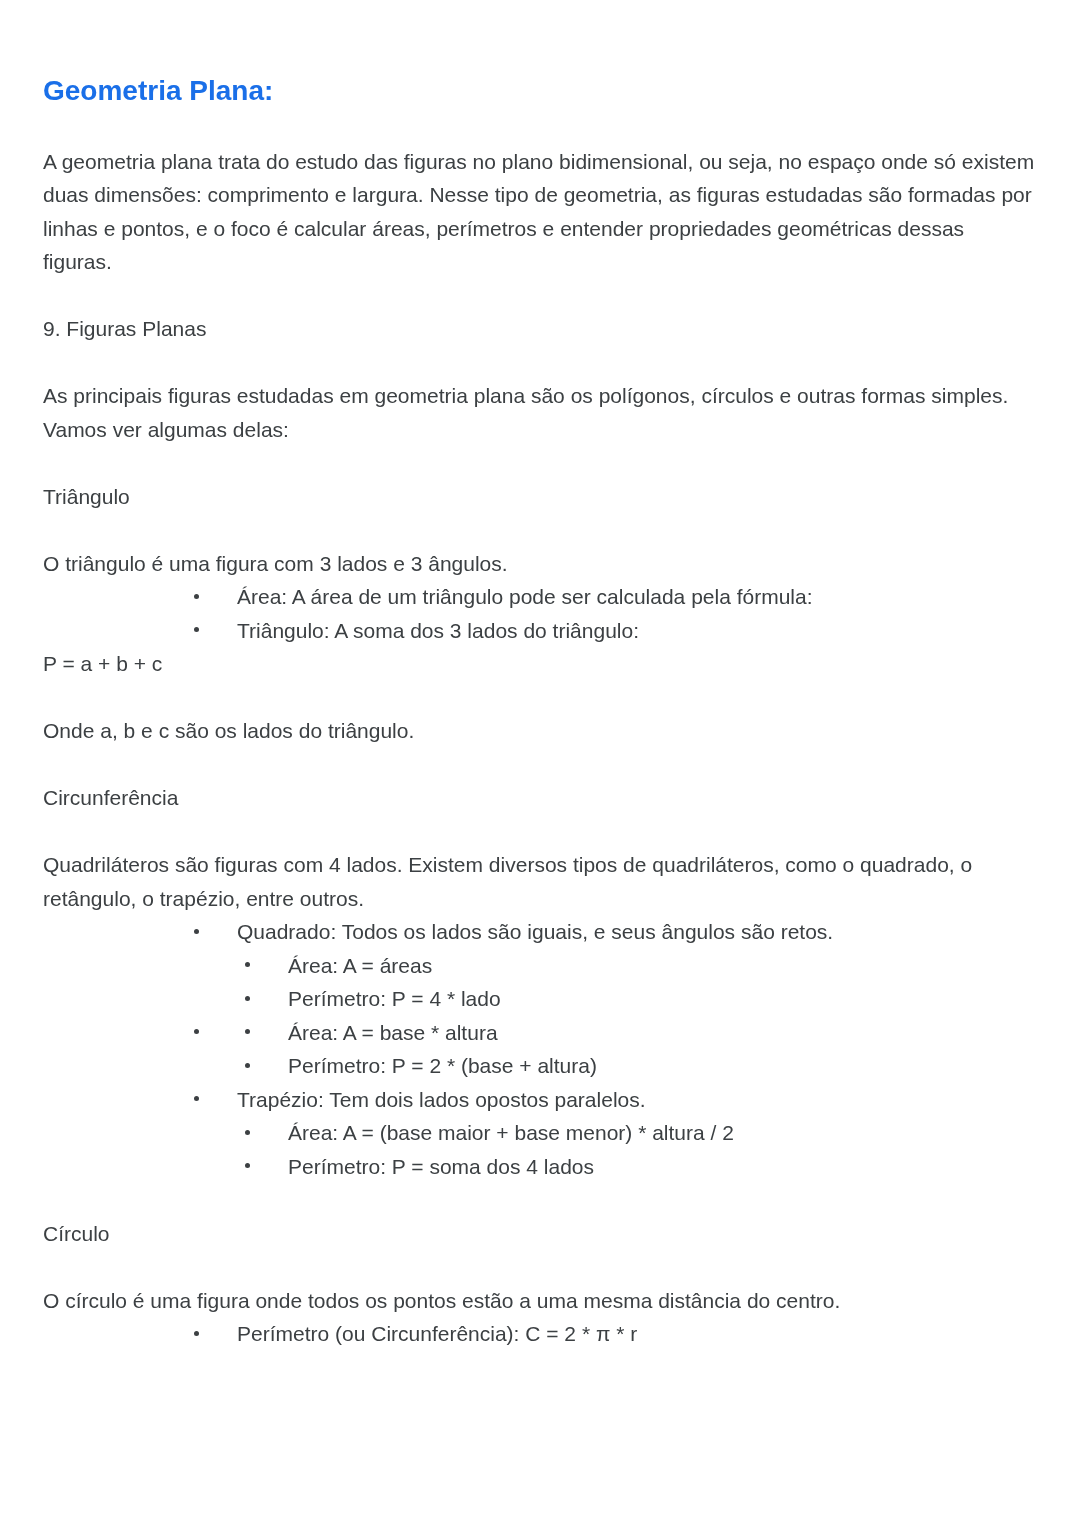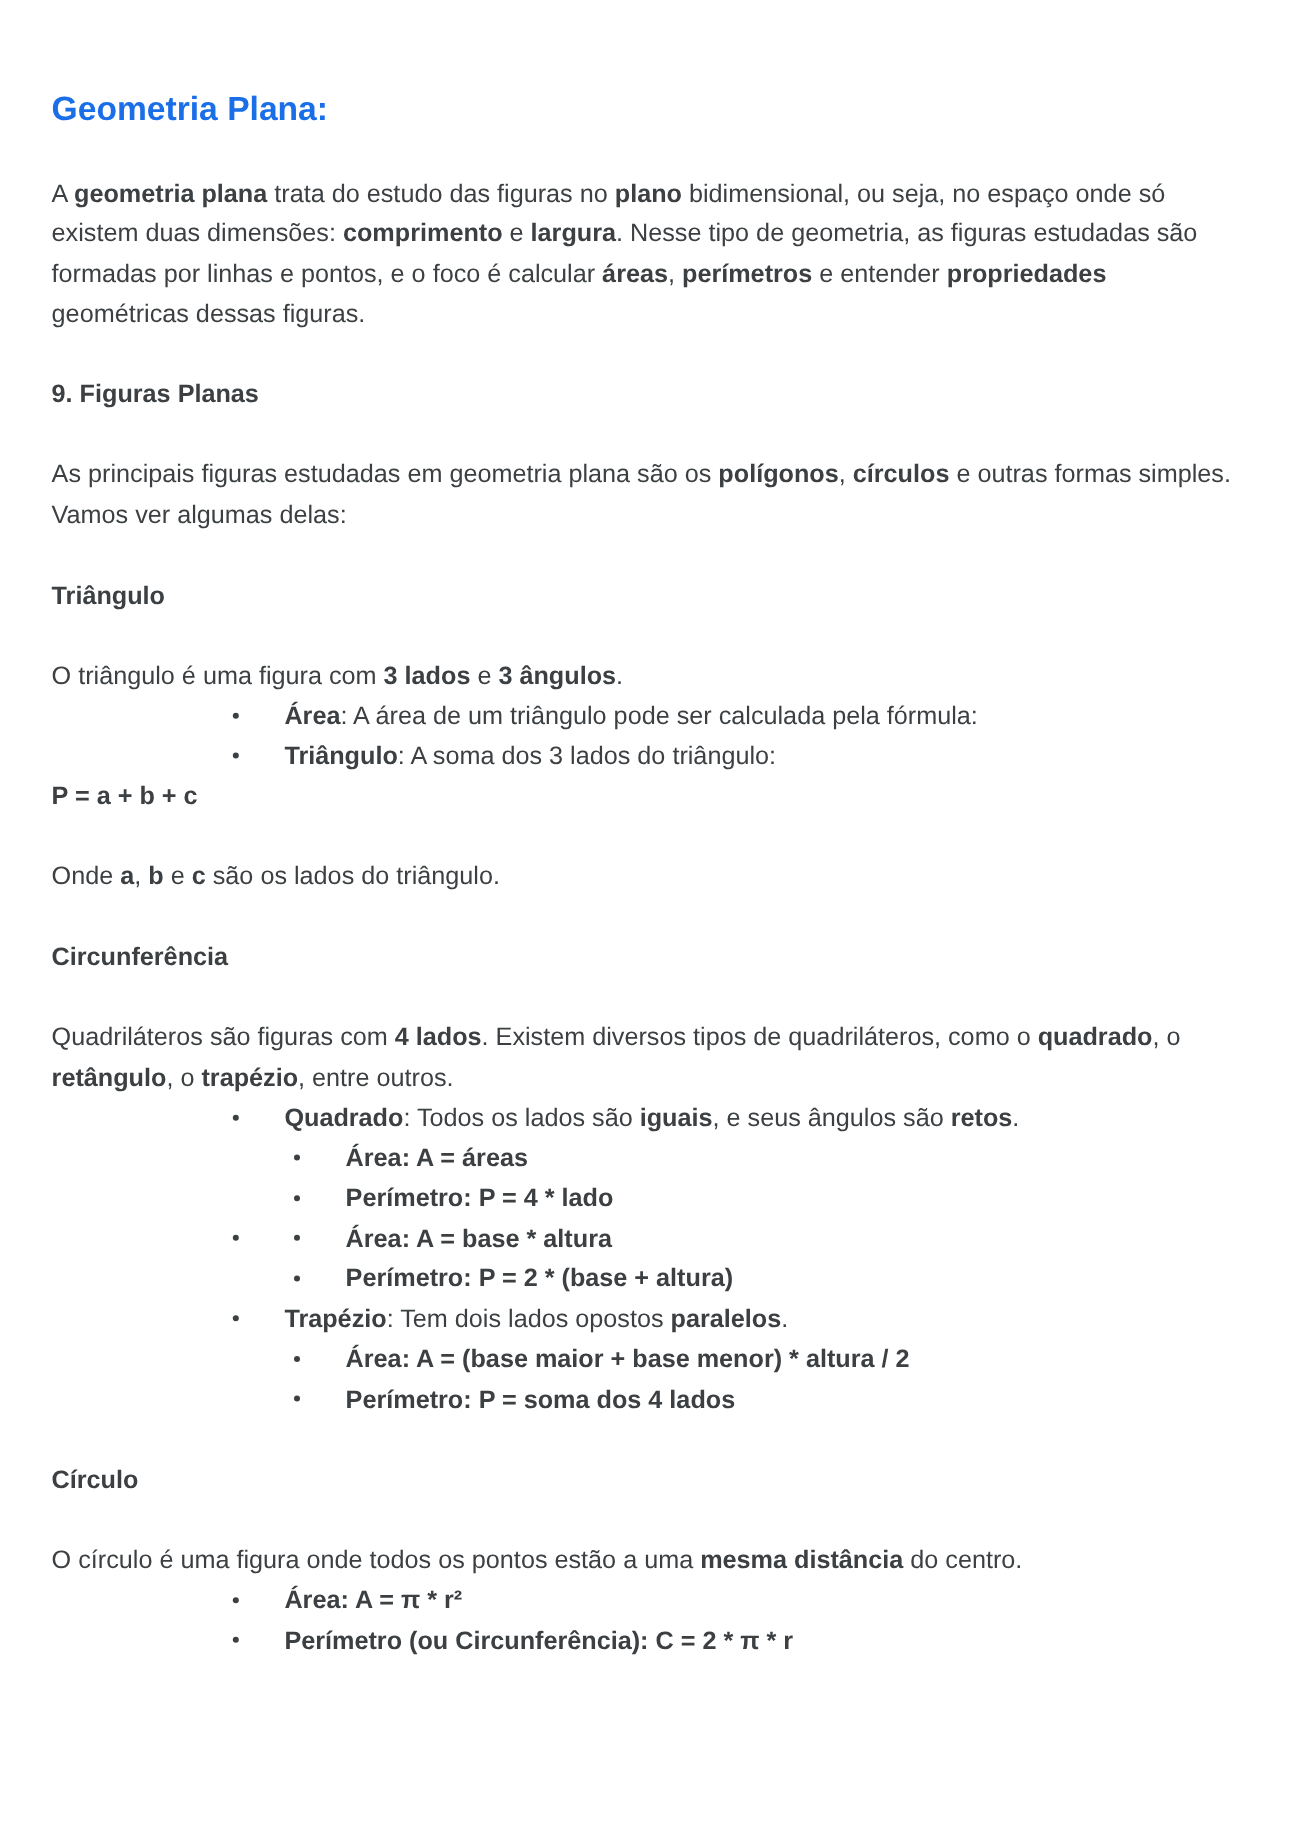--- a/index.html
+++ b/index.html
@@ -21,21 +21,21 @@
   .block.tight { margin-top: 0; }
   .title {
     margin: 0;
     font-size: 28px;
     line-height: 40px;
     font-weight: 700;
     color: #1a6fe8;
   }
   .heading { font-weight: 700; }
   .formula { font-weight: 700; }
-  .b { font-weight: 700; }
+  .b { font-weight: 400; }
   .li1, .li2 { position: relative; }
   .li1 { padding-left: 151px; }
   .li2 { padding-left: 202px; }
   .dot {
     position: absolute;
     top: 13.5px;
     width: 5px;
     height: 5px;
     border-radius: 50%;
     background: #3c4043;
@@ -100,20 +100,16 @@
         <span class="txt"><span class="b">Área: A = (base maior + base menor) * altura / 2</span></span>
       </div>
       <div class="block li2 tight">
         <span class="dot"></span>
         <span class="txt"><span class="b">Perímetro: P = soma dos 4 lados</span></span>
       </div>
       <div class="block heading"><span class="b">Círculo</span></div>
       <div class="block paragraph"><span>O círculo é uma figura onde todos os pontos estão a uma </span><span class="b">mesma distância</span><span> do centro.</span></div>
       <div class="block li1 tight">
         <span class="dot"></span>
-        <span class="txt"><span class="b">Área: A = π * r²</span></span>
-      </div>
-      <div class="block li1 tight">
-        <span class="dot"></span>
         <span class="txt"><span class="b">Perímetro (ou Circunferência): C = 2 * π * r</span></span>
       </div>
     </main>
 </div>
 
 </body></html>

